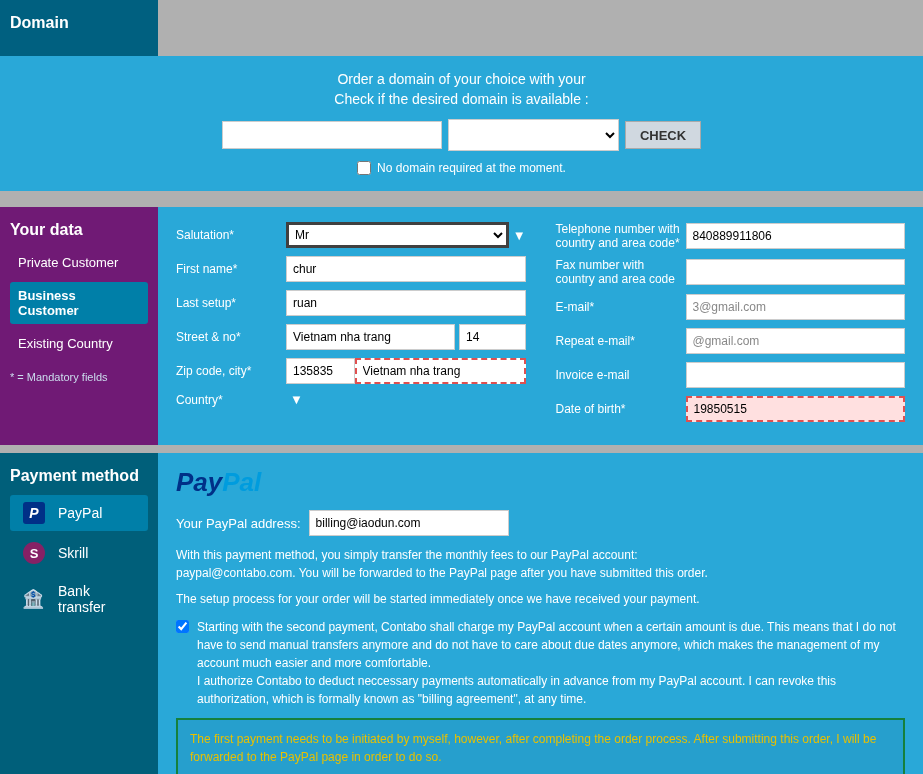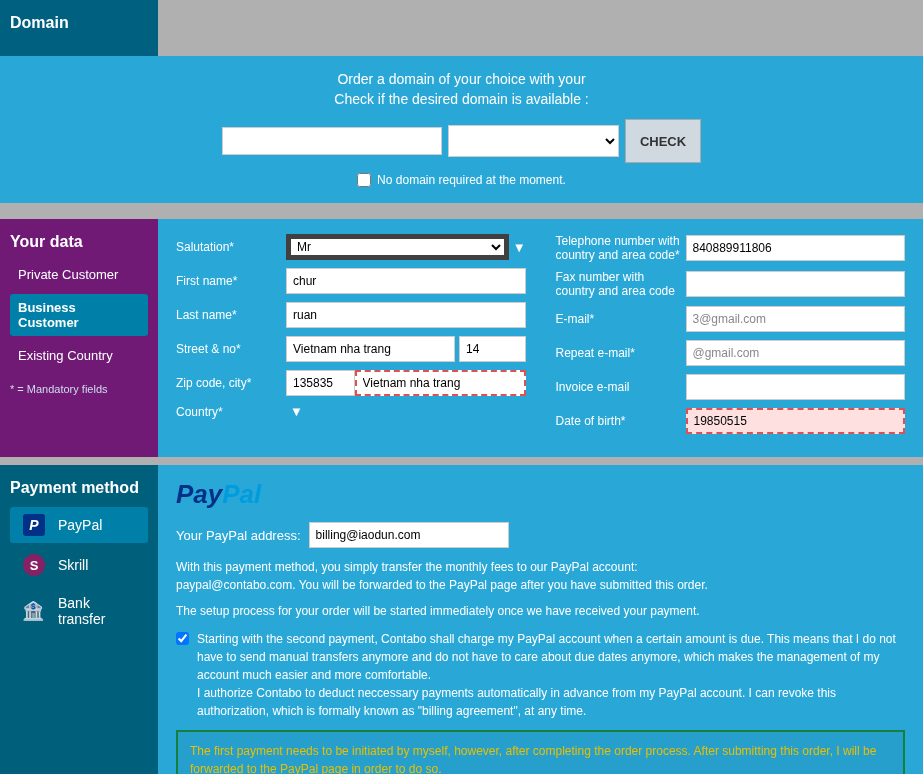--- a/index.html
+++ b/index.html
@@ -46,21 +46,21 @@
       background: #fff;
     }
     .domain-ext-select {
       height: 28px;
       border: 1px solid #ccc;
       background: #fff;
       font-size: 13px;
       padding: 15px 4px;
     }
     .check-btn {
-      height: 44px;
+      height: 28px;
       background: #d0d8e0;
       border: 1px solid #aaa;
       padding: 0 14px;
       font-size: 13px;
       font-weight: bold;
       cursor: pointer;
       color: #333;
     }
     .no-domain-row {
       display: flex;
@@ -114,21 +114,21 @@
     .form-input {
       height: 26px;
       border: 1px solid #ccc;
       padding: 0 6px;
       font-size: 12px;
       background: #fff;
       flex: 1;
     }
     .form-select {
       height: 26px;
-      border: 5px solid #404040;
+      border: 3px solid #404040;
       background: #fff;
       font-size: 12px;
       padding: 0 2px;
       flex: 1;
     }
     .street-row {
       display: flex;
       gap: 4px;
       flex: 1;
     }
@@ -304,21 +304,21 @@
           </select>
           <span style="color:#fff; margin-left:4px;">▼</span>
         </div>
 
         <div class="form-row">
           <div class="form-label">First name*</div>
           <input type="text" class="form-input" value="chur" style="">
         </div>
 
         <div class="form-row">
-          <div class="form-label">Last name*</div>
+          <div class="form-label">Last setup*</div>
           <input type="text" class="form-input" value="ruan" style="">
         </div>
 
         <div class="form-row">
           <div class="form-label">Street &amp; no*</div>
           <div class="street-row">
             <input type="text" class="form-input street-input" value="Vietnam nha trang" style="">
             <input type="text" class="form-input street-no-input" value="14" style="">
           </div>
         </div>

